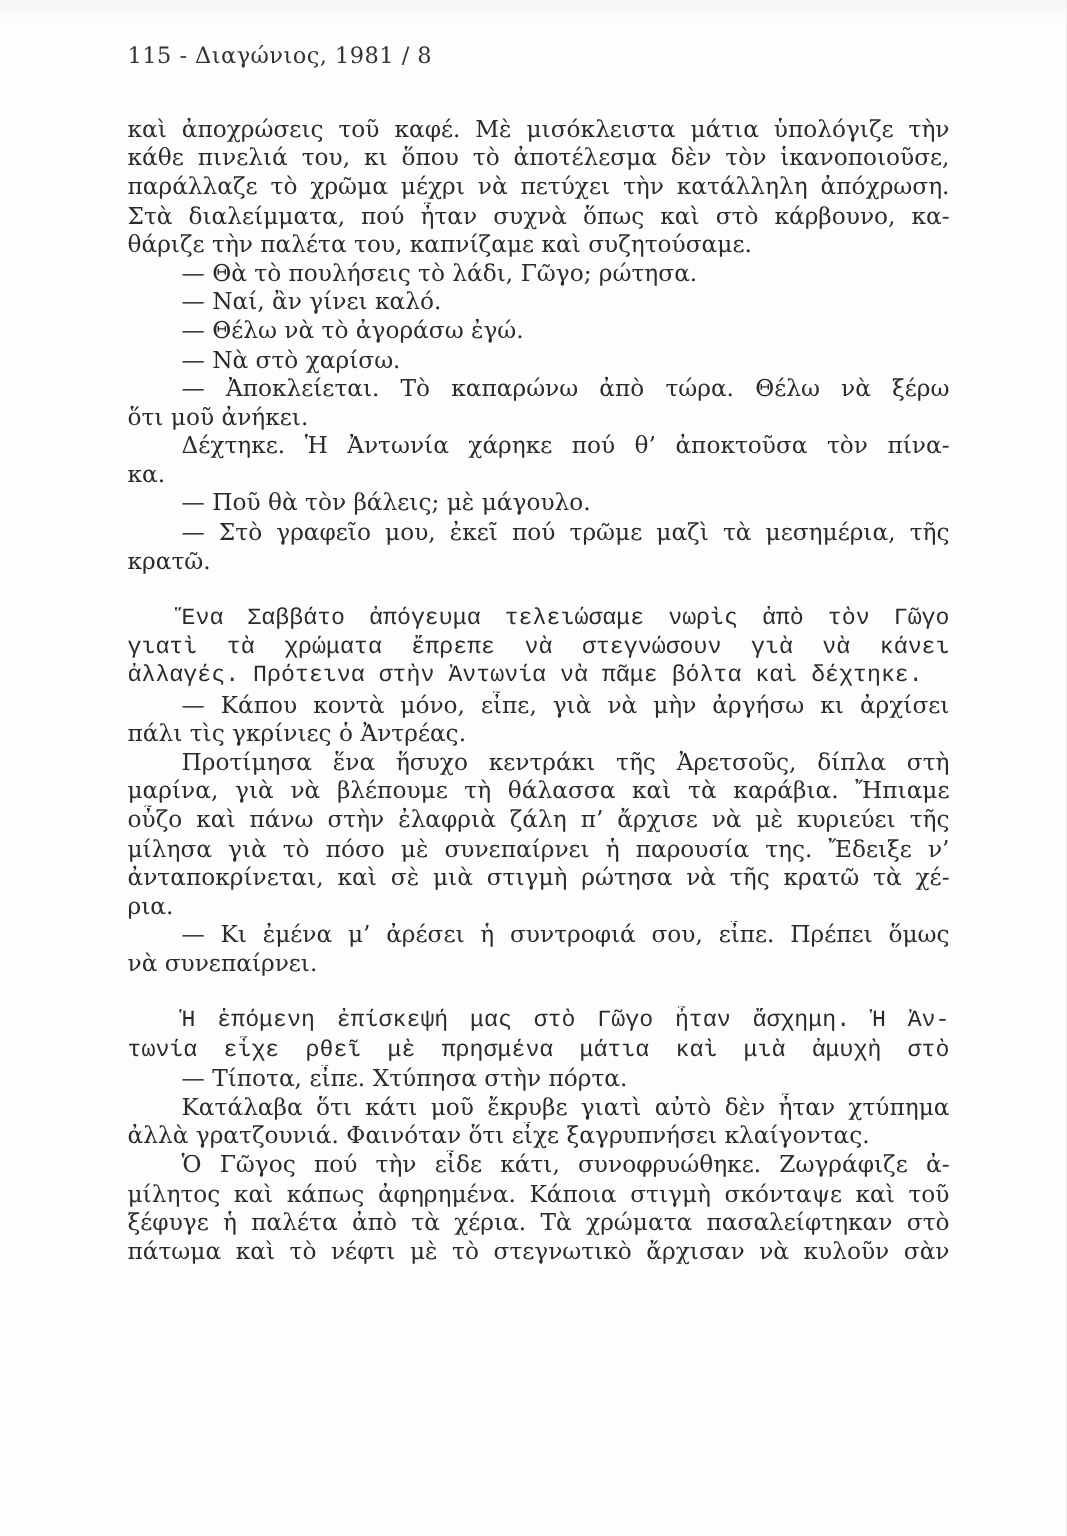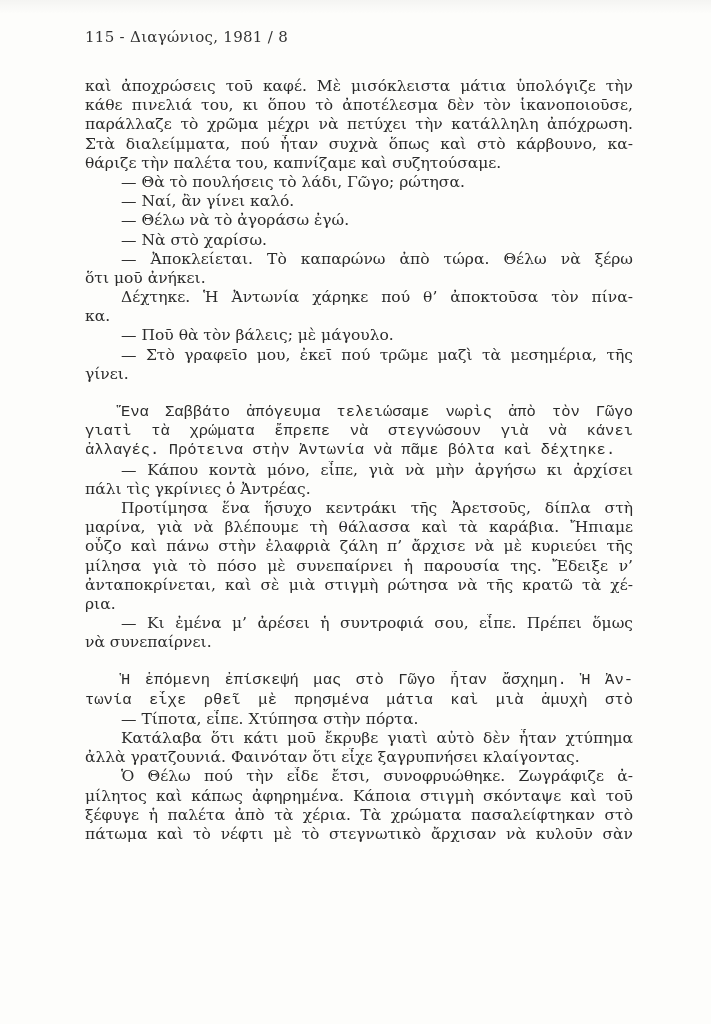--- a/index.html
+++ b/index.html
@@ -90,21 +90,21 @@
         </div>
         <div class="para">
           <div class="line indent">Δέχτηκε. Ἡ Ἀντωνία χάρηκε πού θ’ ἀποκτοῦσα τὸν πίνα-</div>
           <div class="line line-end">κα.</div>
         </div>
         <div class="para">
           <div class="line indent line-end">— Ποῦ θὰ τὸν βάλεις; μὲ μάγουλο.</div>
         </div>
         <div class="para">
           <div class="line indent">— Στὸ γραφεῖο μου, ἐκεῖ πού τρῶμε μαζὶ τὰ μεσημέρια, τῆς</div>
-          <div class="line line-end">γίνει.</div>
+          <div class="line line-end">κρατῶ.</div>
         </div>
         <div class="para space-before">
           <div class="line indent">Ἕνα Σαββάτο ἀπόγευμα τελειώσαμε νωρὶς ἀπὸ τὸν Γῶγο</div>
           <div class="line">γιατὶ τὰ χρώματα ἔπρεπε νὰ στεγνώσουν γιὰ νὰ κάνει ὁρισμένες</div>
           <div class="line line-end">ἀλλαγές. Πρότεινα στὴν Ἀντωνία νὰ πᾶμε βόλτα καὶ δέχτηκε.</div>
         </div>
         <div class="para">
           <div class="line indent">— Κάπου κοντὰ μόνο, εἶπε, γιὰ νὰ μὴν ἀργήσω κι ἀρχίσει</div>
           <div class="line line-end">πάλι τὶς γκρίνιες ὁ Ἀντρέας.</div>
         </div>
@@ -125,20 +125,20 @@
           <div class="line line-end">τωνία εἶχε ρθεῖ μὲ πρησμένα μάτια καὶ μιὰ ἀμυχὴ στὸ μάγουλο.</div>
         </div>
         <div class="para">
           <div class="line indent line-end">— Τίποτα, εἶπε. Χτύπησα στὴν πόρτα.</div>
         </div>
         <div class="para">
           <div class="line indent">Κατάλαβα ὅτι κάτι μοῦ ἔκρυβε γιατὶ αὐτὸ δὲν ἦταν χτύπημα</div>
           <div class="line line-end">ἀλλὰ γρατζουνιά. Φαινόταν ὅτι εἶχε ξαγρυπνήσει κλαίγοντας.</div>
         </div>
         <div class="para">
-          <div class="line indent">Ὁ Θέλω πού τὴν εἶδε ἔτσι, συνοφρυώθηκε. Ζωγράφιζε ἀ-</div>
+          <div class="line indent">Ὁ Γῶγος πού τὴν εἶδε κάτι, συνοφρυώθηκε. Ζωγράφιζε ἀ-</div>
           <div class="line">μίλητος καὶ κάπως ἀφηρημένα. Κάποια στιγμὴ σκόνταψε καὶ τοῦ</div>
           <div class="line">ξέφυγε ἡ παλέτα ἀπὸ τὰ χέρια. Τὰ χρώματα πασαλείφτηκαν στὸ</div>
           <div class="line">πάτωμα καὶ τὸ νέφτι μὲ τὸ στεγνωτικὸ ἄρχισαν νὰ κυλοῦν σὰν</div>
         </div>
       </div>
   </div>
 </div>
 
 </body></html>

